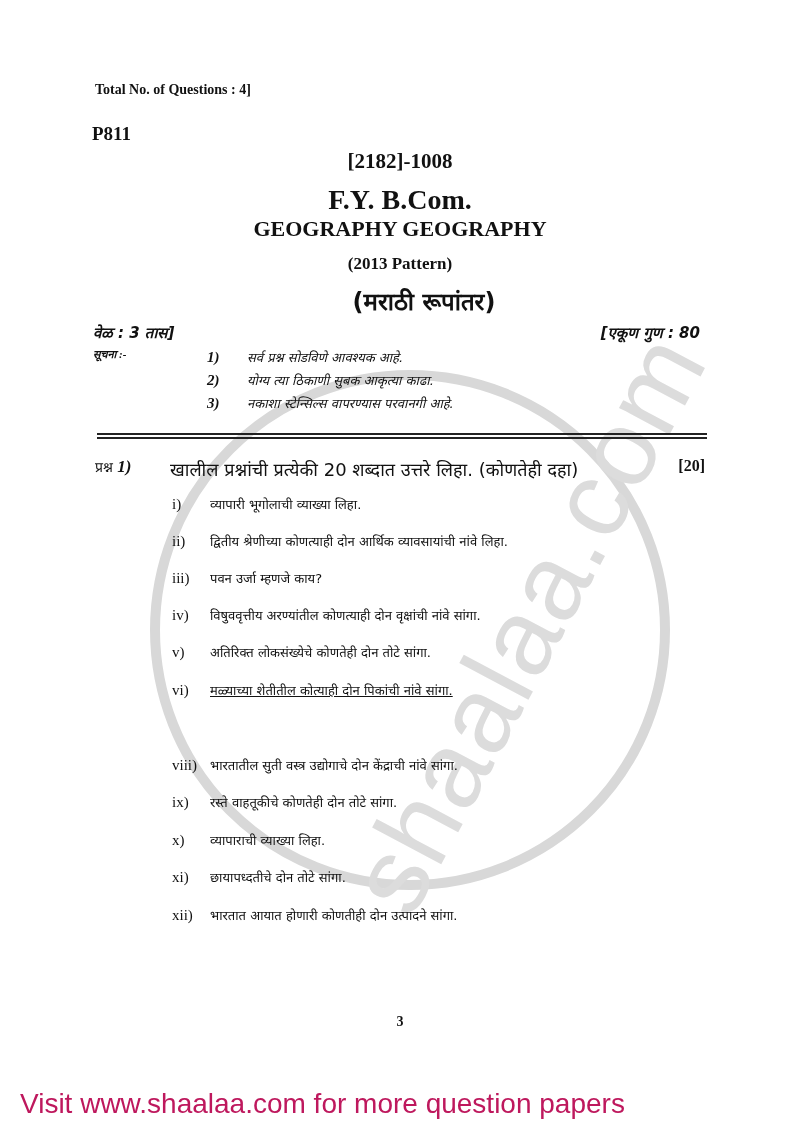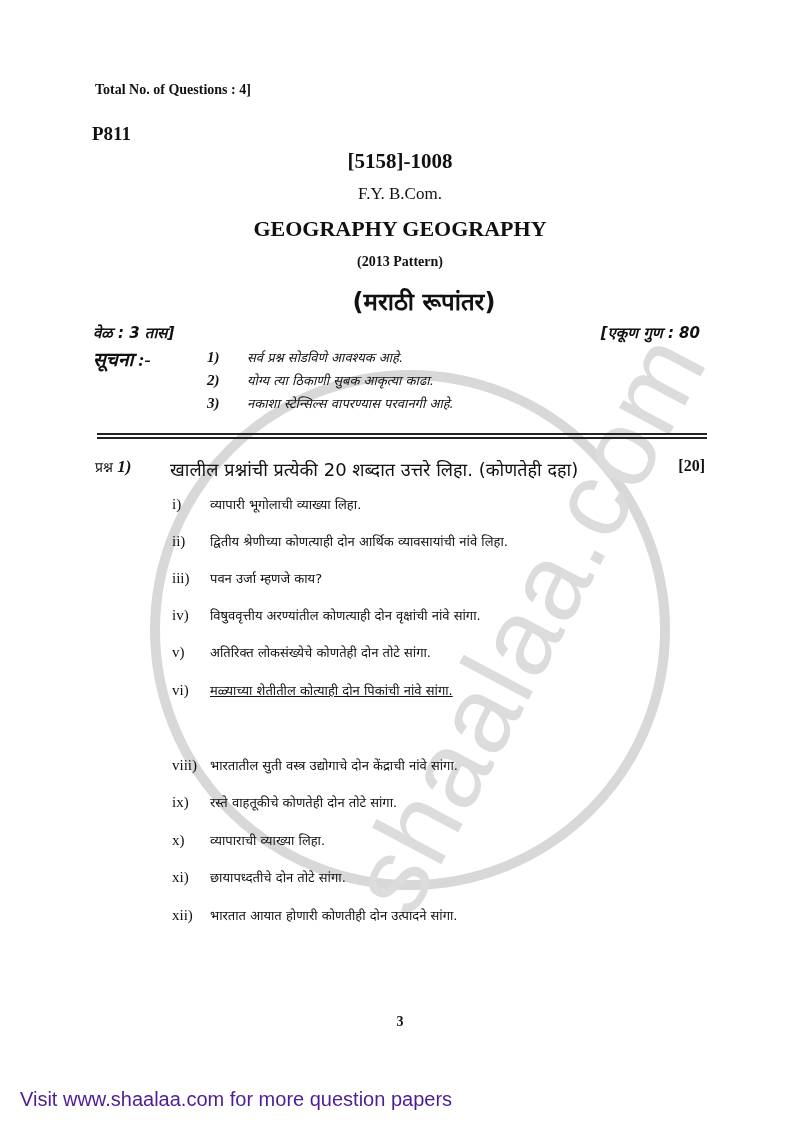--- a/index.html
+++ b/index.html
@@ -10,50 +10,50 @@
                  border: 10px solid #d8d8d8; border-radius: 50%; box-sizing: border-box; z-index: 0; }
     .watermark-text { position: absolute; left: 210px; top: 560px; font-family: "Liberation Sans", sans-serif;
                       font-size: 108px; color: #dcdcdc; transform: rotate(-62deg); transform-origin: center;
                       white-space: nowrap; z-index: 0; letter-spacing: 2px; }
     .content { position: absolute; left: 0; top: 1px; width: 800px; height: 1130px; z-index: 1; }
     .abs { position: absolute; white-space: nowrap; }
     .center { left: 0; width: 800px; text-align: center; }
     .total { left: 95px; top: 81px; font-size: 14px; font-weight: bold; }
     .code { left: 92px; top: 122px; font-size: 19px; font-weight: bold; }
     .seat { top: 148px; font-size: 21px; font-weight: bold; }
-    .course { top: 183px; font-size: 17px; font-weight: normal; }
+    .course { top: 183px; font-size: 28px; font-weight: bold; }
     .subject { top: 215px; font-size: 22px; font-weight: bold; }
-    .pattern { top: 253px; font-size: 14px; font-weight: bold; }
+    .pattern { top: 253px; font-size: 17px; font-weight: bold; }
     .version { top: 283px; font-size: 24px; font-weight: bold; font-family: "DejaVu Sans", sans-serif; padding-left: 24px; }
     .time { left: 93px; top: 321px; font-size: 15px; font-style: italic; font-weight: bold; font-family: "DejaVu Sans", sans-serif; }
     .marks { right: 100px; top: 321px; font-size: 15px; font-style: italic; font-weight: bold; font-family: "DejaVu Sans", sans-serif; }
-    .instr-label { left: 93px; top: 345px; font-size: 19px; font-style: italic; font-weight: bold; font-family: Liberation Serif, serif; }
+    .instr-label { left: 93px; top: 345px; font-size: 11px; font-style: italic; font-weight: bold; font-family: Liberation Serif, serif; }
     .instr { left: 207px; font-size: 13px; font-style: italic; font-family: "DejaVu Sans", sans-serif; }
     .instr .num { display: inline-block; width: 40px; font-family: "Liberation Serif", serif; font-size: 15px; font-weight: bold; }
     .rule { position: absolute; left: 97px; width: 610px; height: 0; border-top: 2px solid #222; }
     .q-label { left: 95px; top: 456px; font-size: 14px; font-family: "DejaVu Sans", sans-serif; }
     .q-label i { font-family: "Liberation Serif", serif; font-size: 17px; font-weight: bold; }
     .q-text { left: 170px; top: 456px; font-size: 18px; font-family: "DejaVu Sans", sans-serif; }
     .q-marks { right: 95px; top: 456px; font-size: 16px; font-weight: bold; }
     .sub { left: 172px; font-size: 13px; font-family: "DejaVu Sans", sans-serif; }
     .sub .roman { display: inline-block; width: 38px; font-family: "Liberation Serif", serif; font-size: 15px; }
     .pageno { top: 1013px; font-size: 14px; font-weight: bold; }
-    .footer { left: 20px; top: 1087px; font-family: "Liberation Sans", sans-serif; font-size: 20px; color: #4c1d95; }
+    .footer { left: 20px; top: 1087px; font-family: "Liberation Sans", sans-serif; font-size: 28px; color: #be185d; }
   </style>
 </head>
 <body>
 
 <div class="page">
   <div class="watermark"></div>
   <div class="watermark-text">shaalaa.com</div>
 
   <div class="content">
     <div class="abs total">Total No. of Questions : 4]</div>
     <div class="abs code">P811</div>
-    <div class="abs center seat">[5158]-1008</div>
+    <div class="abs center seat">[2182]-1008</div>
     <div class="abs center course">F.Y. B.Com.</div>
     <div class="abs center subject">GEOGRAPHY GEOGRAPHY</div>
     <div class="abs center pattern">(2013 Pattern)</div>
     <div class="abs center version">(मराठी रूपांतर)</div>
 
     <div class="abs time">वेळ : 3 तास]</div>
     <div class="abs marks">[एकूण गुण : 80</div>
 
     <div class="abs instr-label">सूचना :-</div>
     <div class="abs instr" style="top:347px;">

